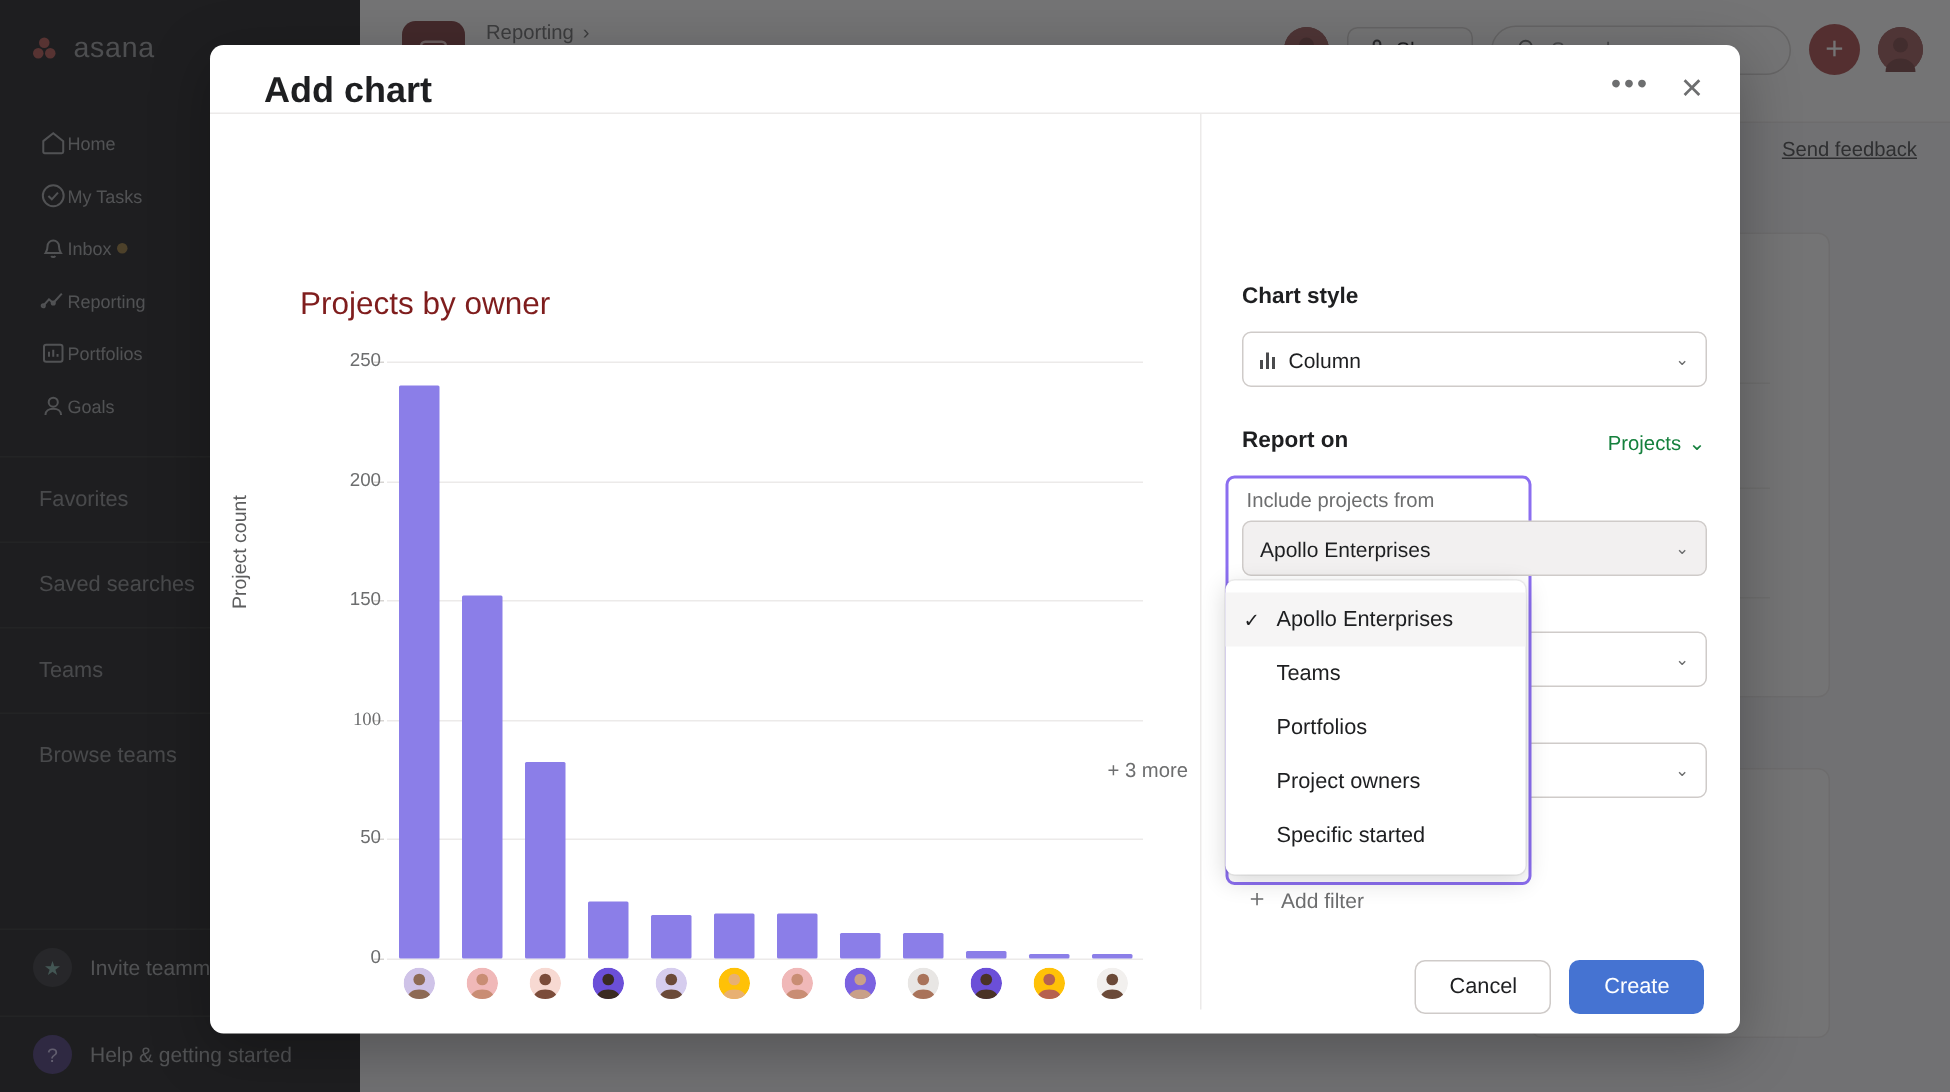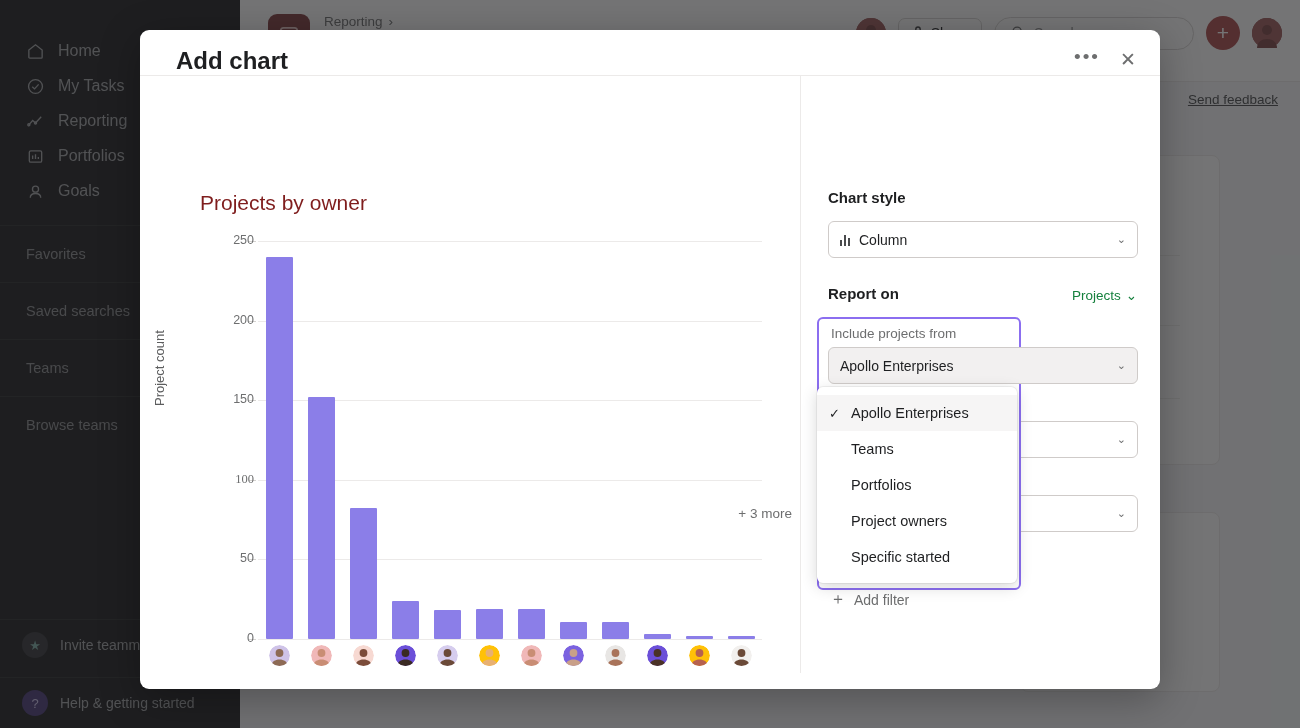--- a/index.html
+++ b/index.html
@@ -18,21 +18,21 @@
   }
   .logo{display:flex;align-items:center;gap:7px;padding:22px 0 0 22px;}
   .logo-dots{position:relative;width:20px;height:16px;}
   .logo-dots i{position:absolute;width:7px;height:7px;border-radius:50%;background:#b3544f;display:block;}
   .logo-dots i:nth-child(1){left:0;top:7px;}
   .logo-dots i:nth-child(2){left:8px;top:7px;}
   .logo-dots i:nth-child(3){left:4px;top:0px;}
   .logo-word{font-size:19px;letter-spacing:.5px;color:#9a9b9e;}
   .collapse-btn{position:absolute;right:18px;top:26px;color:#8b8d90;font-size:14px;}
   .nav{margin-top:34px;}
-  .nav-item{display:flex;align-items:flex-start;gap:13px;padding:8px 0 8px 26px;font-size:16px;color:#a3a5a8;}
+  .nav-item{display:flex;align-items:center;padding:8px 0 8px 26px;font-size:12px;color:#a3a5a8;}
   .nav-ic{width:19px;height:19px;display:inline-block;position:relative;flex:0 0 19px;}
   .sec{border-top:1px solid #2c2d2f;margin-top:16px;padding:20px 0 4px 26px;font-size:14.5px;color:#8c8e91;}
   .bottom-row{display:flex;align-items:center;gap:12px;padding:12px 0 12px 22px;font-size:14px;color:#a3a5a8;border-top:1px solid #2c2d2f;}
   .circ{width:26px;height:26px;border-radius:50%;display:flex;align-items:center;justify-content:center;font-size:13px;}
 
   #bg-top{position:absolute;left:240px;top:0;right:0;height:82px;background:#fff;border-bottom:1px solid #edeae9;}
   .proj-icon{position:absolute;left:28px;top:14px;width:42px;height:42px;border-radius:9px;background:#7f3b3e;display:flex;align-items:center;justify-content:center;}
   .bc{position:absolute;left:84px;top:14px;font-size:13.5px;color:#6d6e6f;display:flex;align-items:center;gap:6px;}
   .ptitle{position:absolute;left:84px;top:34px;font-size:22px;font-weight:bold;color:#1e1f21;display:flex;align-items:center;gap:9px;}
   .top-right{position:absolute;right:18px;top:16px;display:flex;align-items:center;gap:12px;}
@@ -108,39 +108,57 @@
   #create-btn{background:#4573d2;color:#fff;border:none;padding:10px 23px;}
   .colicon{display:inline-flex;align-items:flex-end;gap:2px;height:12px;margin-right:9px;}
   .colicon i{width:2px;background:#4a4b4d;display:block;}
 </style>
 </head>
 <body>
 
 <div id="bg-app">
 
   <div id="bg-sidebar">
+    <div class="logo">
+      <span class="logo-dots">
+          <i></i>
+          <i></i>
+          <i></i>
+        </span>
+      <span class="logo-word">asana</span>
+    </div>
     <div class="collapse-btn">‹—</div>
 
     <div class="nav">
       <div class="nav-item">
         <span class="nav-ic">
           <svg width="19" height="19" viewBox="0 0 20 20" fill="none" stroke="#a3a5a8" stroke-width="1.4">
               <path d="M3 8.5 10 3l7 5.5V16a1 1 0 0 1-1 1H4a1 1 0 0 1-1-1z"></path>
             </svg>
         </span>
         <span>Home</span>
       </div>
       <div class="nav-item">
         <span class="nav-ic">
           <svg width="19" height="19" viewBox="0 0 20 20" fill="none" stroke="#a3a5a8" stroke-width="1.4">
               <circle cx="10" cy="10" r="7.3"></circle>
               <path d="M6.6 10.2 9 12.5l4.3-4.7"></path>
             </svg>
         </span>
         <span>My Tasks</span>
+      </div>
+      <div class="nav-item">
+        <span class="nav-ic">
+          <svg width="19" height="19" viewBox="0 0 20 20" fill="none" stroke="#a3a5a8" stroke-width="1.4">
+              <path d="M6 8.5a4 4 0 0 1 8 0c0 3 1 4.2 1.4 4.8H4.6C5 12.7 6 11.5 6 8.5z"></path>
+              <path d="M8.6 15.4a1.6 1.6 0 0 0 2.8 0"></path>
+            </svg>
+        </span>
+        <span>Inbox</span>
+        <span style="width:7px;height:7px;border-radius:50%;background:#9a7a3b;margin-left:4px;"></span>
       </div>
       <div class="nav-item">
         <span class="nav-ic">
           <svg width="19" height="19" viewBox="0 0 20 20" fill="none" stroke="#a3a5a8" stroke-width="1.4">
               <path d="M3 13.5 7 9l3 2.6 6-6.6"></path>
               <circle cx="3" cy="13.5" r="1.1"></circle>
               <circle cx="10" cy="11.6" r="1.1"></circle>
             </svg>
         </span>
         <span>Reporting</span>
@@ -412,13 +430,17 @@
         <span class="chev">⌄</span>
       </div>
 
       <div id="add-filter">
         <span class="pl">＋</span>
         <span>Add filter</span>
       </div>
     </div>
   </div>
 
+  <div id="modal-foot">
+    <button class="btn" id="cancel-btn">Cancel</button>
+    <button class="btn" id="create-btn">Create</button>
+  </div>
 </div>
 
 </body></html>

